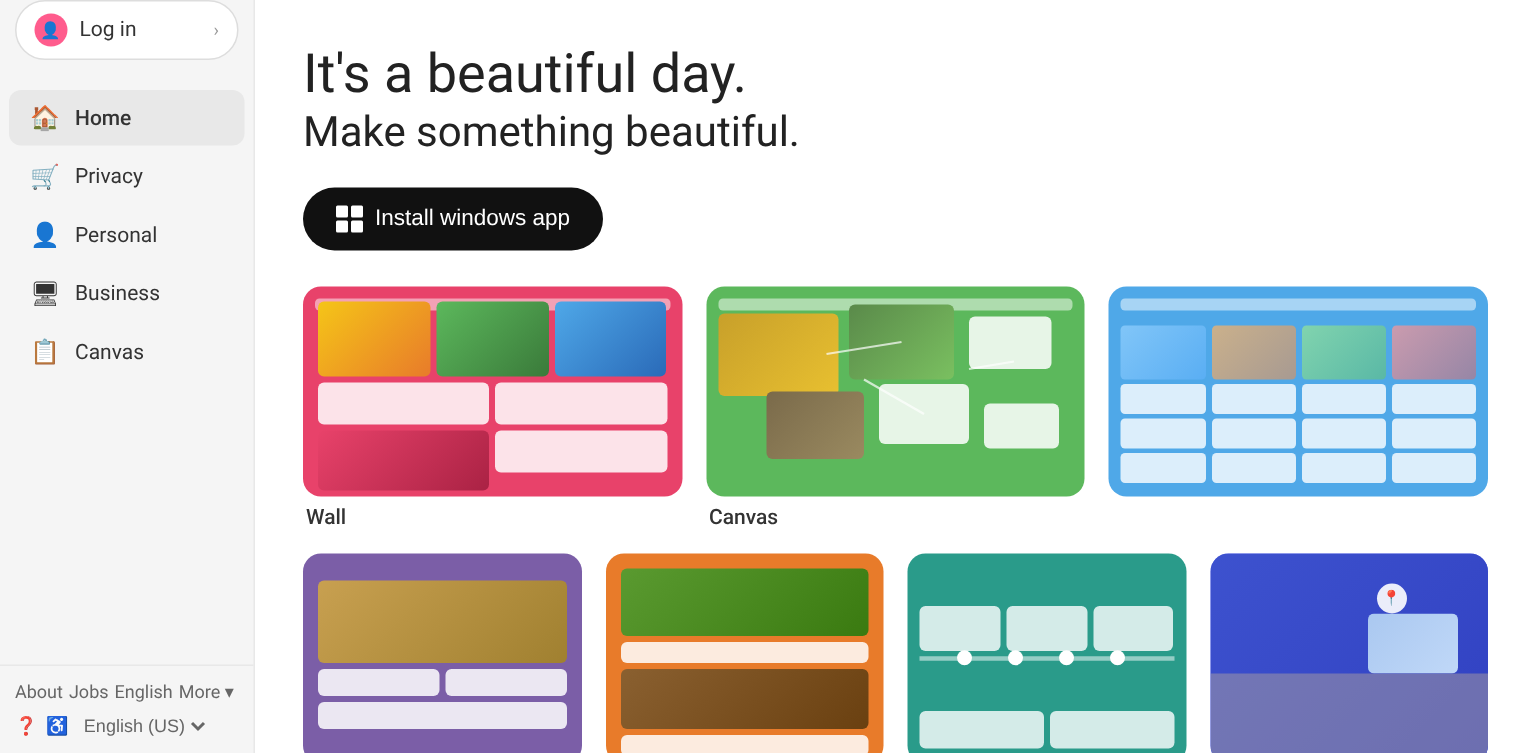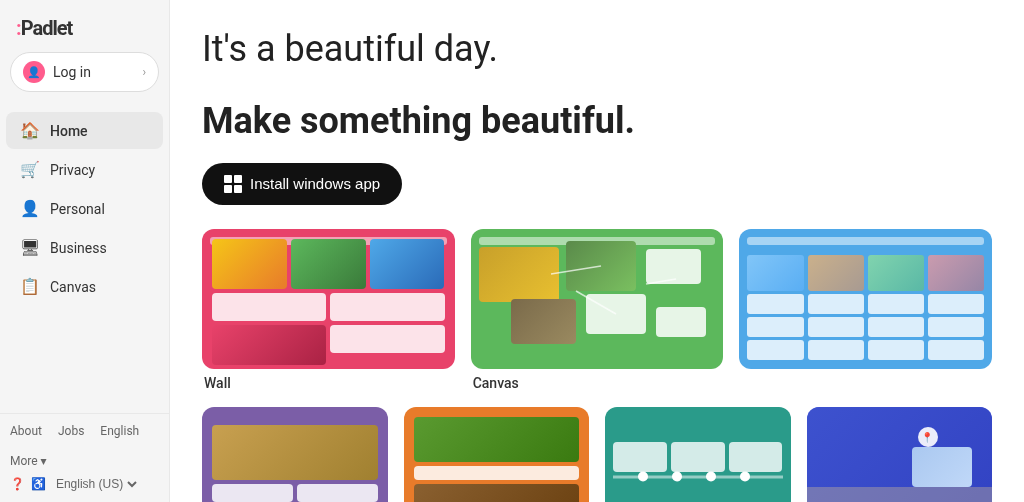--- a/index.html
+++ b/index.html
@@ -60,21 +60,21 @@
       color: #333;
     }
     .nav-item.active { background: #e8e8e8; font-weight: 500; }
     .nav-icon { font-size: 16px; width: 20px; text-align: center; }
 
     .sidebar-bottom {
       padding: 10px 10px;
       border-top: 1px solid #e8e8e8;
     }
     .sidebar-bottom-links {
-      display: flex; gap: 16px; font-size: 12px; color: #666; margin-bottom: 8px; flex-wrap: wrap;
+      display: flex; gap: 4px; font-size: 12px; color: #666; margin-bottom: 8px; flex-wrap: wrap;
     }
     .sidebar-bottom-links a { color: #666; text-decoration: none; cursor: pointer; }
     .sidebar-bottom-actions {
       display: flex; align-items: center; gap: 6px; font-size: 12px; color: #666;
     }
     .lang-select {
       font-size: 12px; border: none; background: transparent; color: #666; cursor: pointer;
     }
 
     
@@ -85,25 +85,24 @@
       background: #fff;
     }
 
     .hero-text h1 {
       font-size: 36px;
       font-weight: 400;
       color: #222;
       line-height: 1.2;
     }
     .hero-text h2 {
-      font-size: 36px;
-      font-weight: 700;
+      font-size: 28px;
+      font-weight: 400;
       color: #222;
       line-height: 1.2;
-      margin-top: 29px;
     }
 
     .cta-buttons {
       display: flex;
       gap: 12px;
       margin: 20px 0 24px;
       align-items: center;
     }
     .btn-signup {
       background: #ff5c8d;
@@ -218,23 +217,20 @@
       top: 8px; left: 8px; right: 8px;
       height: 8px;
       background: rgba(255,255,255,0.5);
       border-radius: 3px;
     }
   </style>
 </head>
 <body>
 
 <aside class="sidebar">
-  <div class="sidebar-logo">
-    <span>:</span>Padlet
-  </div>
 
   <div class="login-btn">
     <div class="login-btn-left">
       <div class="login-avatar">👤</div>
       <span>Log in</span>
     </div>
     <span class="login-chevron">›</span>
   </div>
 
   <nav class="nav-section">

